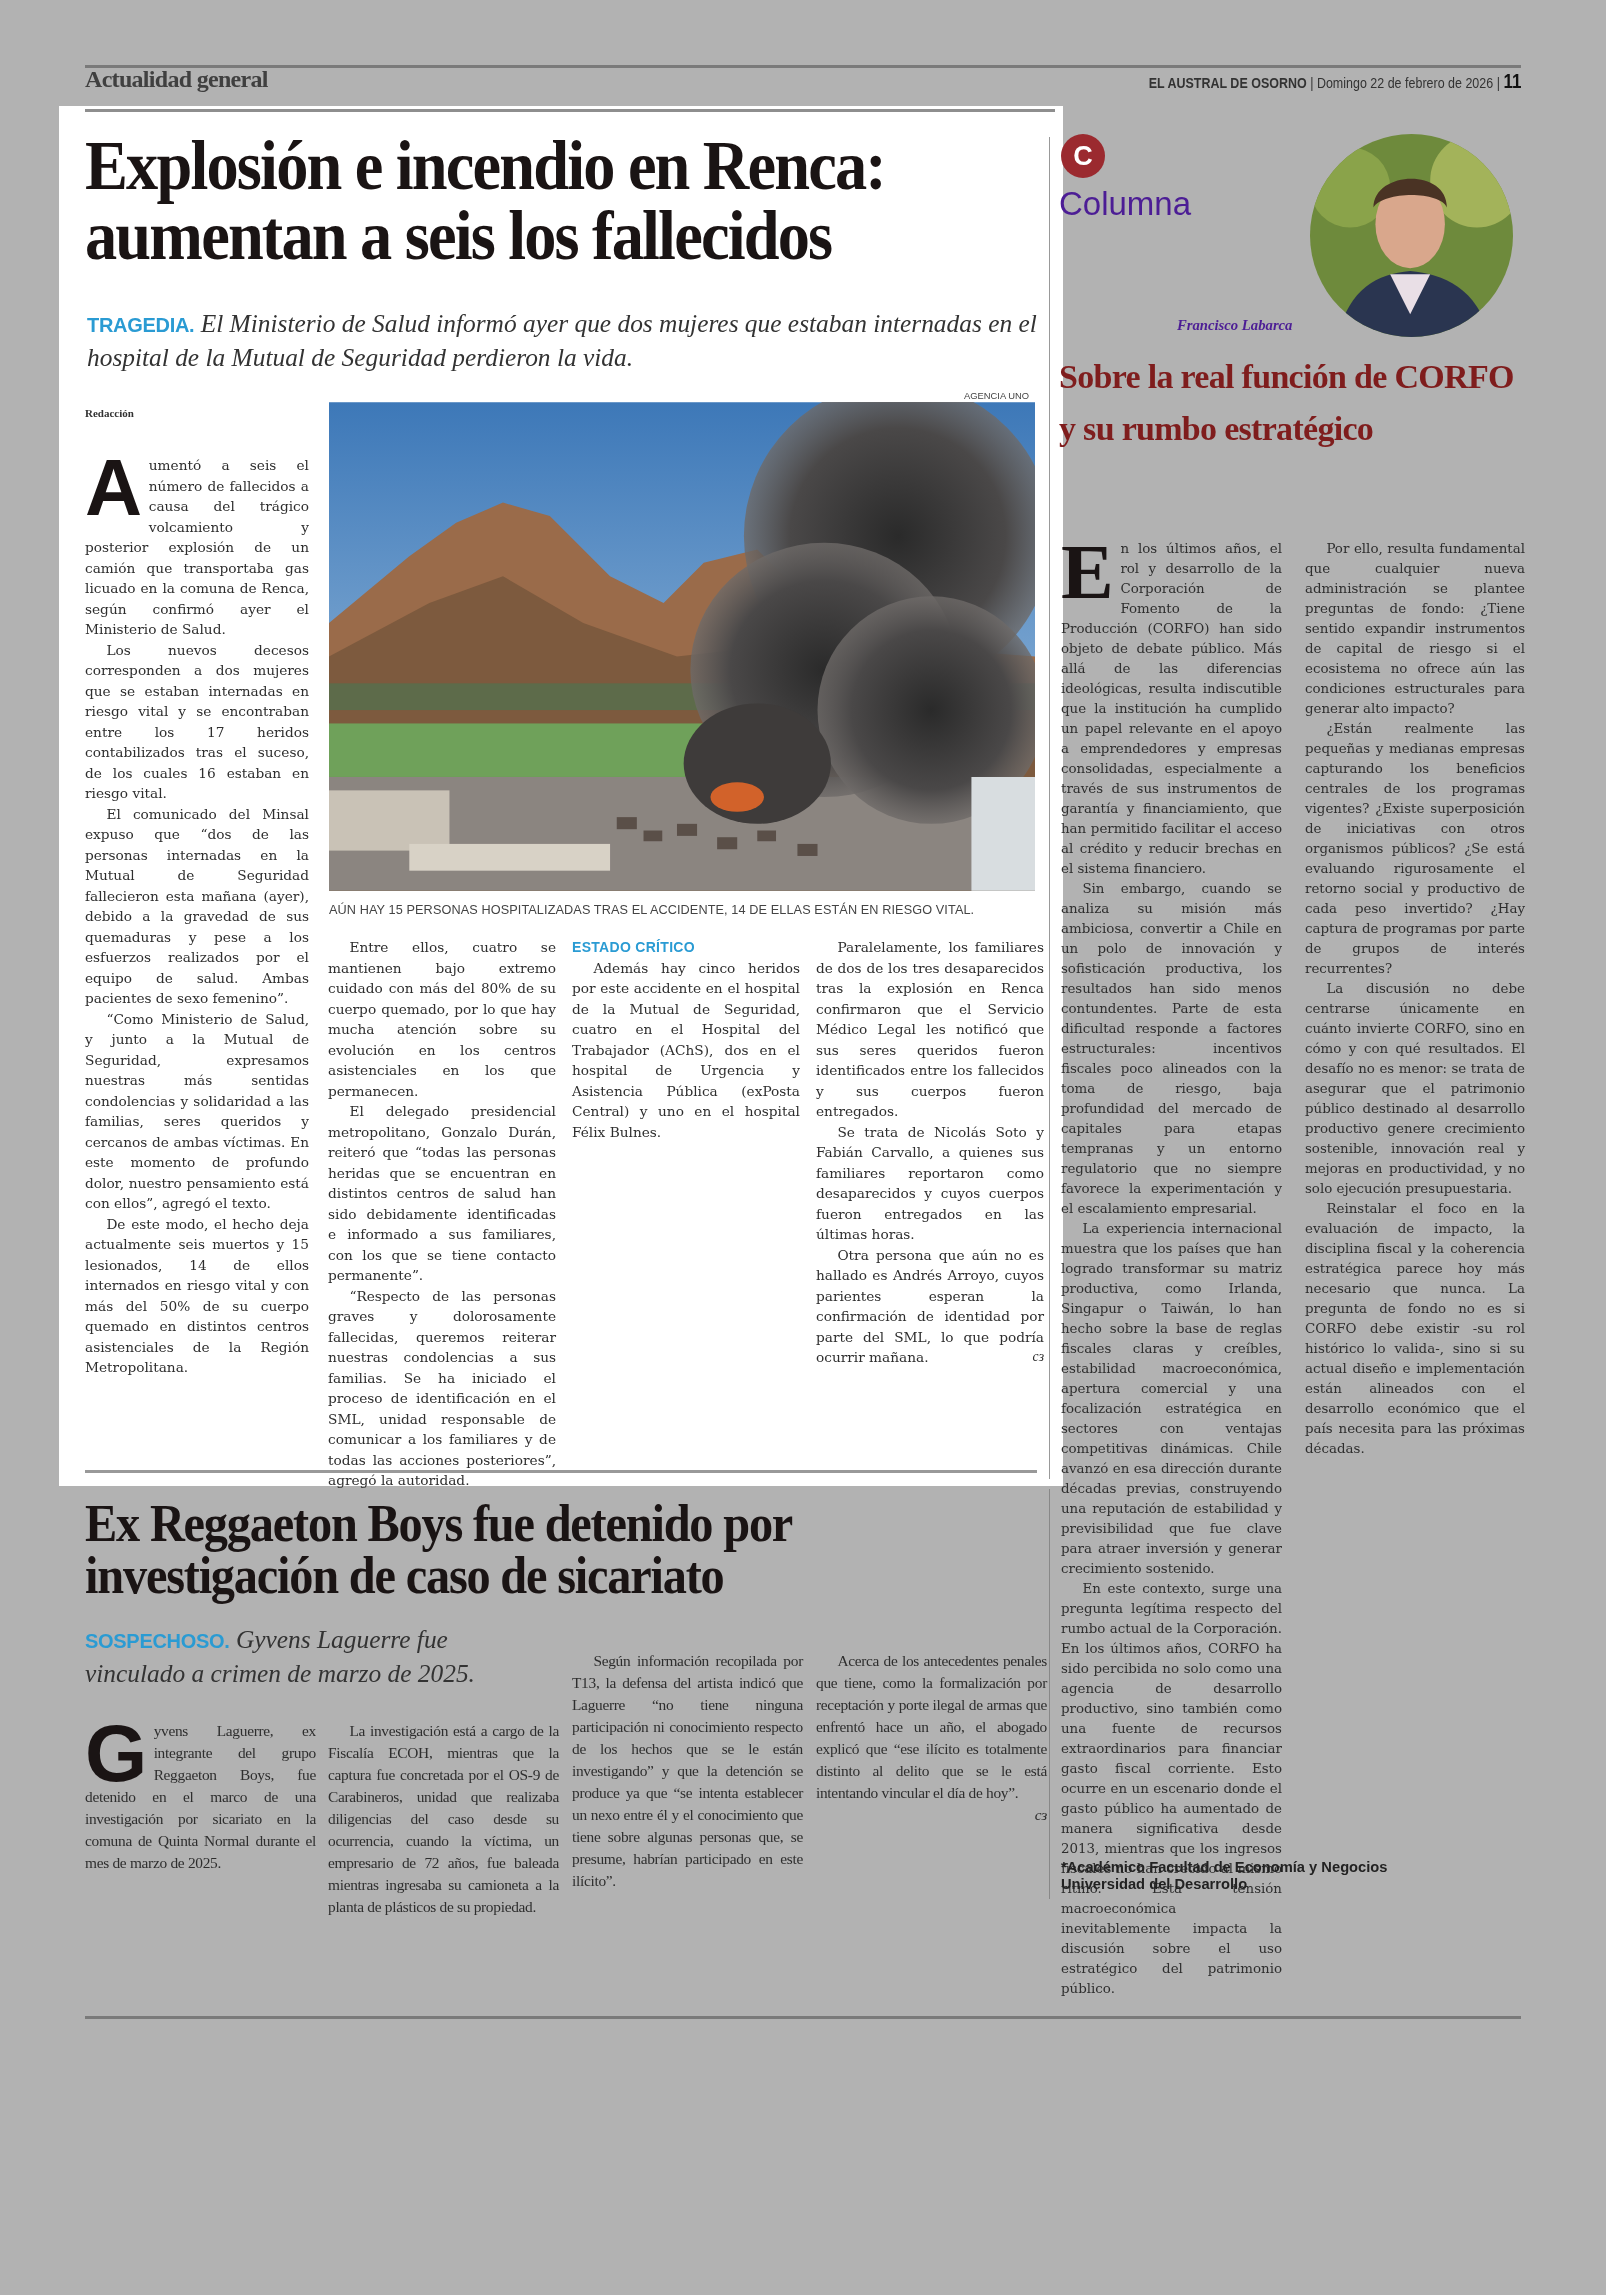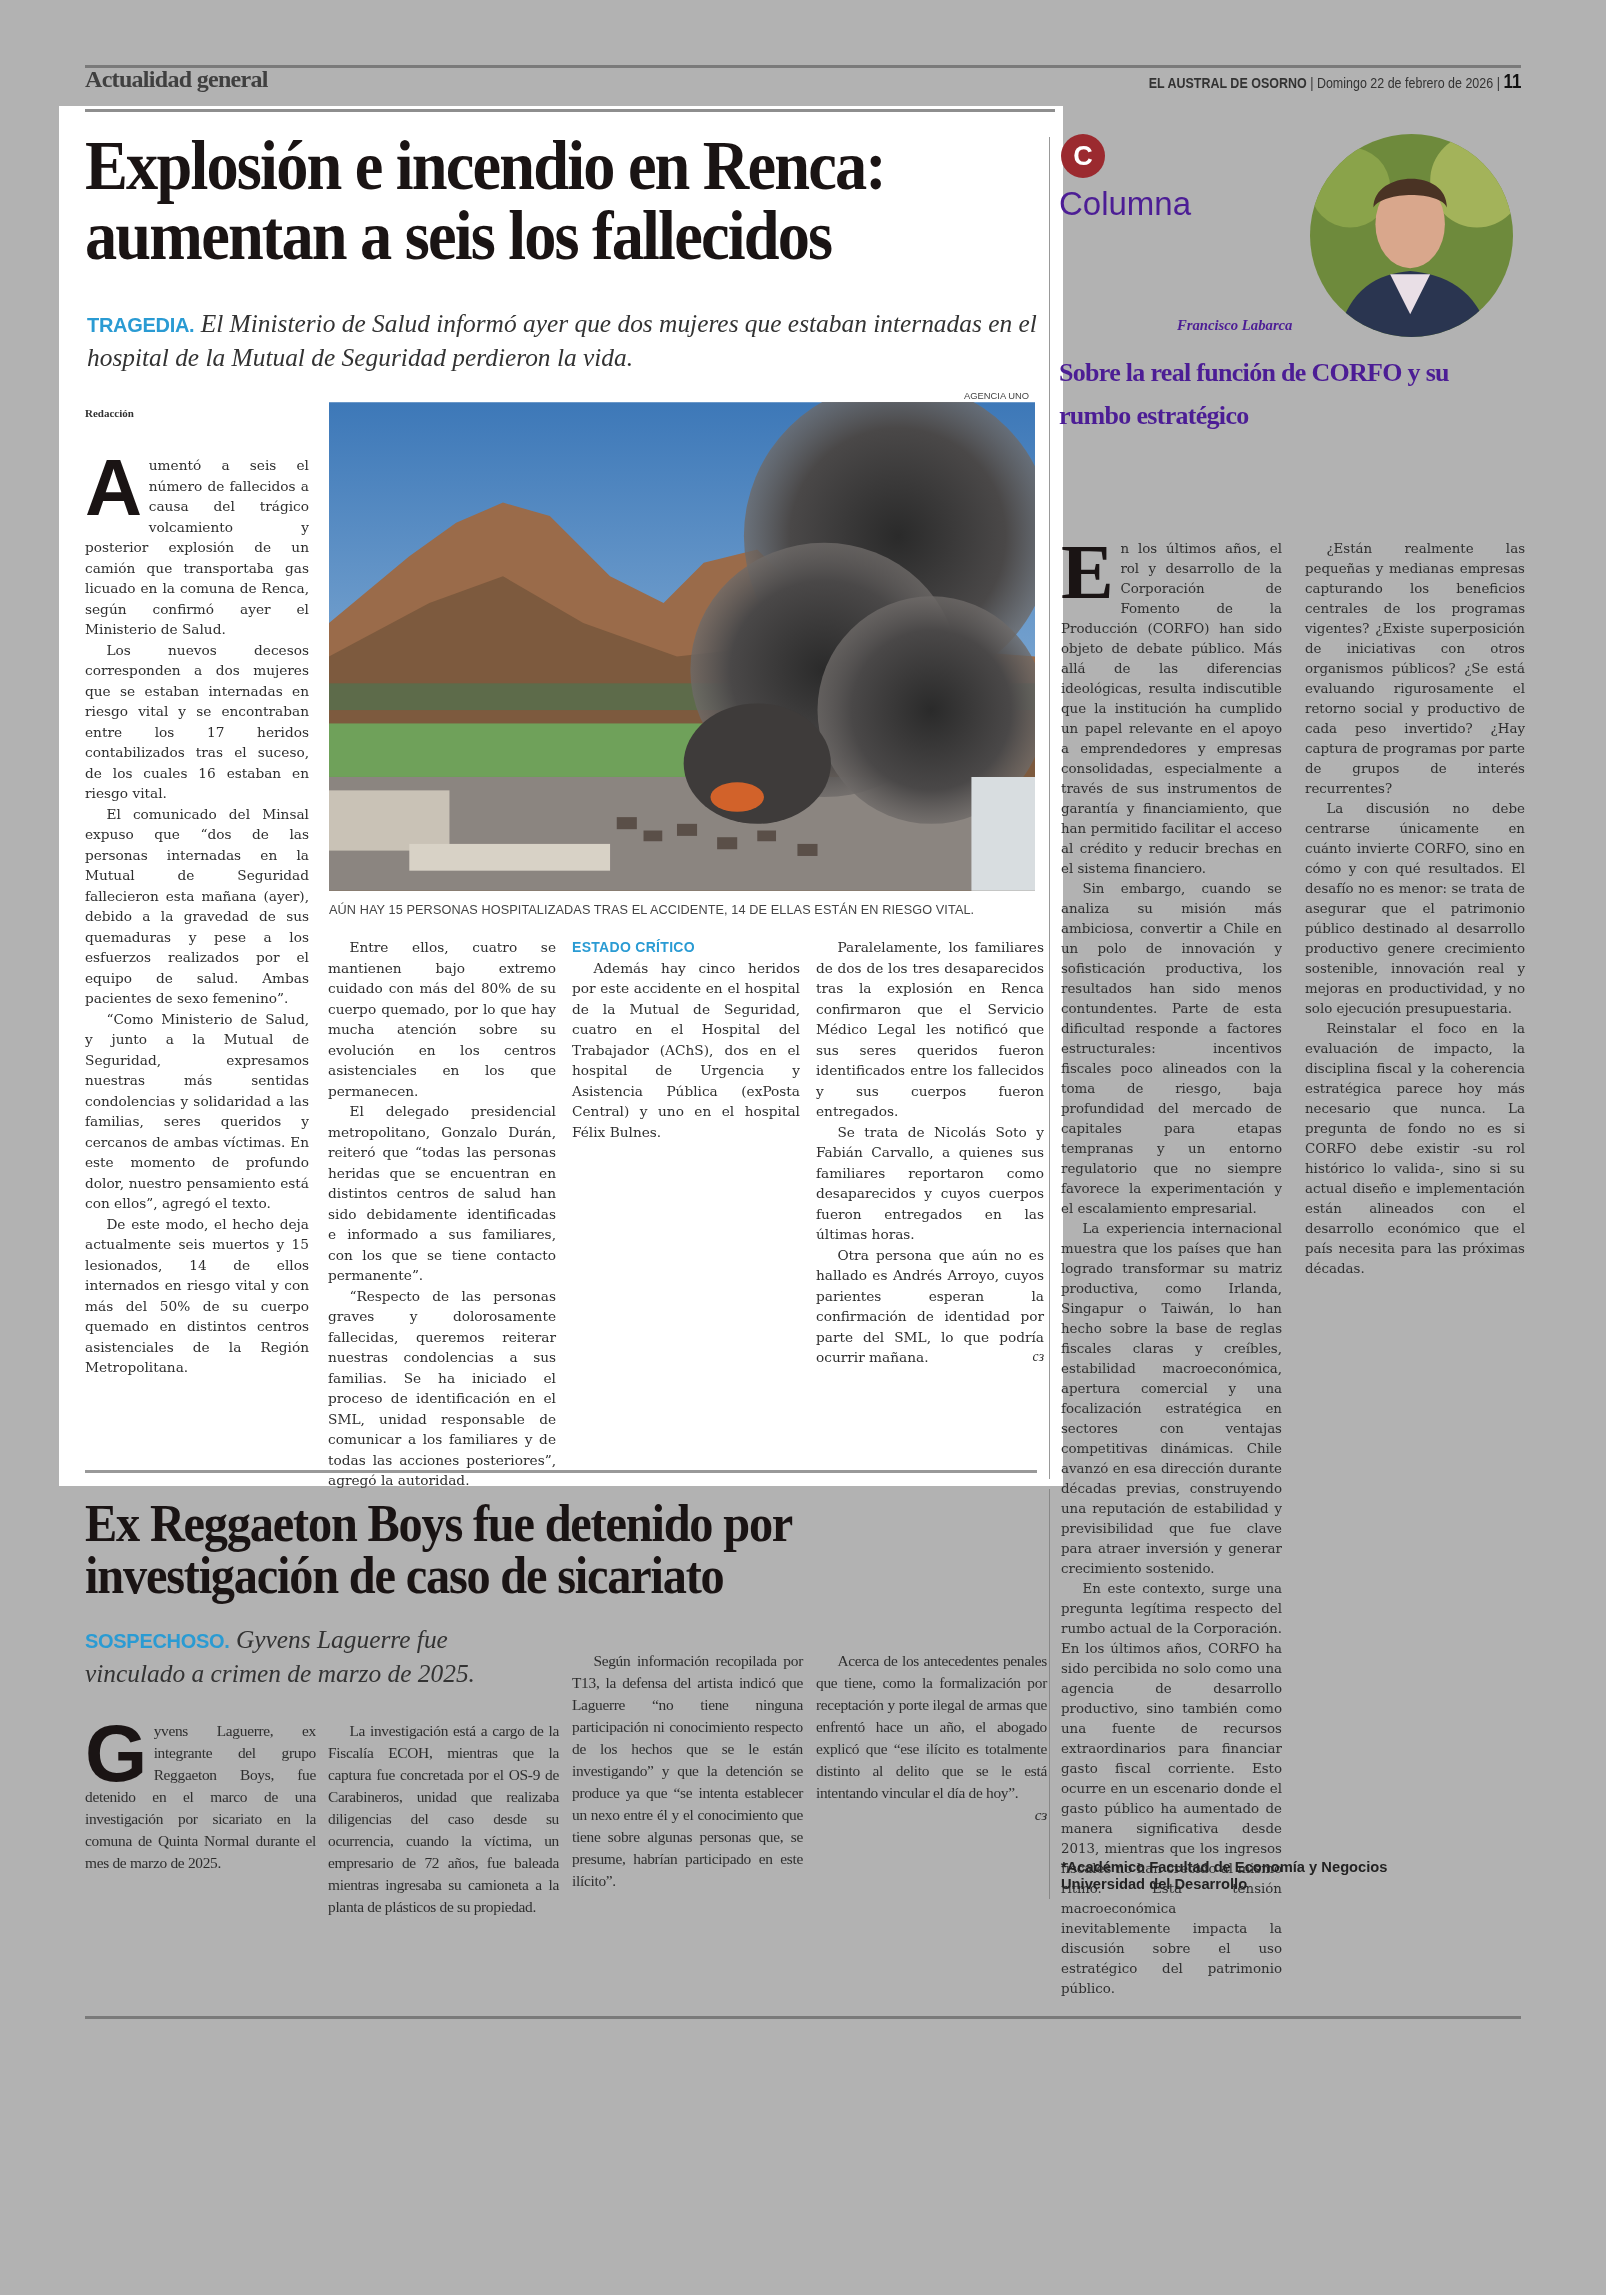--- a/index.html
+++ b/index.html
@@ -55,21 +55,21 @@
   .sc3 { left: 572px; top: 1650px; width: 231px; font-family: "Liberation Serif", serif; font-size: 15.4px; line-height: 22px; letter-spacing: -0.3px; }
   .sc4 { left: 816px; top: 1650px; width: 231px; font-family: "Liberation Serif", serif; font-size: 15.4px; line-height: 22px; letter-spacing: -0.3px; }
   .sc1 .dropcap { font-size: 80px; line-height: 62px; }
   .second-vrule { position: absolute; left: 1049px; top: 1489px; width: 1.3px; height: 410px; background: #888; }
 
   
   .col-badge { position: absolute; left: 1061px; top: 134px; width: 44px; height: 44px; border-radius: 50%; background: #9b2a2f; color: #fff; font-family: "Liberation Sans", sans-serif; font-weight: bold; font-size: 27px; text-align: center; line-height: 44px; }
   .col-label { position: absolute; left: 1059px; top: 185px; font-family: Liberation Sans, sans-serif; font-size: 33px; color: #4c1d95; }
   .author-photo { position: absolute; left: 1310px; top: 134px; width: 203px; height: 203px; border-radius: 50%; overflow: hidden; }
   .author-name { position: absolute; left: 1177px; top: 317px; font-family: "Liberation Serif", serif; font-style: italic; font-weight: bold; font-size: 14.7px; color: #4c1d95; }
-  .col-title { position: absolute; left: 1059px; top: 351px; width: 455px; font-family: "Liberation Serif", serif; font-size: 26px; line-height: 43px; color: #4c1d95; letter-spacing: -0.7px; }
+  .col-title { position: absolute; left: 1059px; top: 351px; width: 455px; font-family: "Liberation Serif", serif; font-size: 34px; line-height: 52px; color: #7f1d1d; letter-spacing: -0.7px; }
   .cc1 { left: 1061px; top: 539px; width: 221px; font-size: 13.4px; line-height: 20px; }
   .cc2 { left: 1305px; top: 539px; width: 220px; font-size: 13.4px; line-height: 20px; }
   .cc1 .dropcap { font-family: "Liberation Serif", serif; font-weight: bold; font-size: 79px; line-height: 59px; }
   .col-note { position: absolute; left: 1061px; top: 1859px; font-family: "Liberation Sans", sans-serif; font-weight: bold; font-size: 14.7px; line-height: 16.7px; color: #222; }
 </style>
 </head>
 <body>
 
 <div class="rule top-rule"></div>
 <div class="section-name">Actualidad general</div>
@@ -190,20 +190,21 @@
 <div class="author-name">Francisco Labarca</div>
 <h2 class="col-title">Sobre la real función de CORFO y su rumbo estratégico</h2>
 
 <div class="col cc1">
   <p class="first"><span class="dropcap">E</span><span>n los últimos años, el rol y desarrollo de la Corporación de Fomento de la Producción (CORFO) han sido objeto de debate público. Más allá de las diferencias ideológicas, resulta indiscutible que la institución ha cumplido un papel relevante en el apoyo a emprendedores y empresas consolidadas, especialmente a través de sus instrumentos de garantía y financiamiento, que han permitido facilitar el acceso al crédito y reducir brechas en el sistema financiero.</span></p>
   <p>Sin embargo, cuando se analiza su misión más ambiciosa, convertir a Chile en un polo de innovación y sofisticación productiva, los resultados han sido menos contundentes. Parte de esta dificultad responde a factores estructurales: incentivos fiscales poco alineados con la toma de riesgo, baja profundidad del mercado de capitales para etapas tempranas y un entorno regulatorio que no siempre favorece la experimentación y el escalamiento empresarial.</p>
   <p>La experiencia internacional muestra que los países que han logrado transformar su matriz productiva, como Irlanda, Singapur o Taiwán, lo han hecho sobre la base de reglas fiscales claras y creíbles, estabilidad macroeconómica, apertura comercial y una focalización estratégica en sectores con ventajas competitivas dinámicas. Chile avanzó en esa dirección durante décadas previas, construyendo una reputación de estabilidad y previsibilidad que fue clave para atraer inversión y generar crecimiento sostenido.</p>
   <p>En este contexto, surge una pregunta legítima respecto del rumbo actual de la Corporación. En los últimos años, CORFO ha sido percibida no solo como una agencia de desarrollo productivo, sino también como una fuente de recursos extraordinarios para financiar gasto fiscal corriente. Esto ocurre en un escenario donde el gasto público ha aumentado de manera significativa desde 2013, mientras que los ingresos fiscales no han crecido al mismo ritmo. Esta tensión macroeconómica inevitablemente impacta la discusión sobre el uso estratégico del patrimonio público.</p>
 </div>
 <div class="col cc2">
+  <p>Por ello, resulta fundamental que cualquier nueva administración se plantee preguntas de fondo: ¿Tiene sentido expandir instrumentos de capital de riesgo si el ecosistema no ofrece aún las condiciones estructurales para generar alto impacto?</p>
   <p>¿Están realmente las pequeñas y medianas empresas capturando los beneficios centrales de los programas vigentes? ¿Existe superposición de iniciativas con otros organismos públicos? ¿Se está evaluando rigurosamente el retorno social y productivo de cada peso invertido? ¿Hay captura de programas por parte de grupos de interés recurrentes?</p>
   <p>La discusión no debe centrarse únicamente en cuánto invierte CORFO, sino en cómo y con qué resultados. El desafío no es menor: se trata de asegurar que el patrimonio público destinado al desarrollo productivo genere crecimiento sostenible, innovación real y mejoras en productividad, y no solo ejecución presupuestaria.</p>
   <p>Reinstalar el foco en la evaluación de impacto, la disciplina fiscal y la coherencia estratégica parece hoy más necesario que nunca. La pregunta de fondo no es si CORFO debe existir -su rol histórico lo valida-, sino si su actual diseño e implementación están alineados con el desarrollo económico que el país necesita para las próximas décadas.</p>
 </div>
 <div class="col-note">
   <div>*Académico Facultad de Economía y Negocios</div>
   <div>Universidad del Desarrollo</div>
 </div>
 
 <div class="rule bottom-rule"></div>

